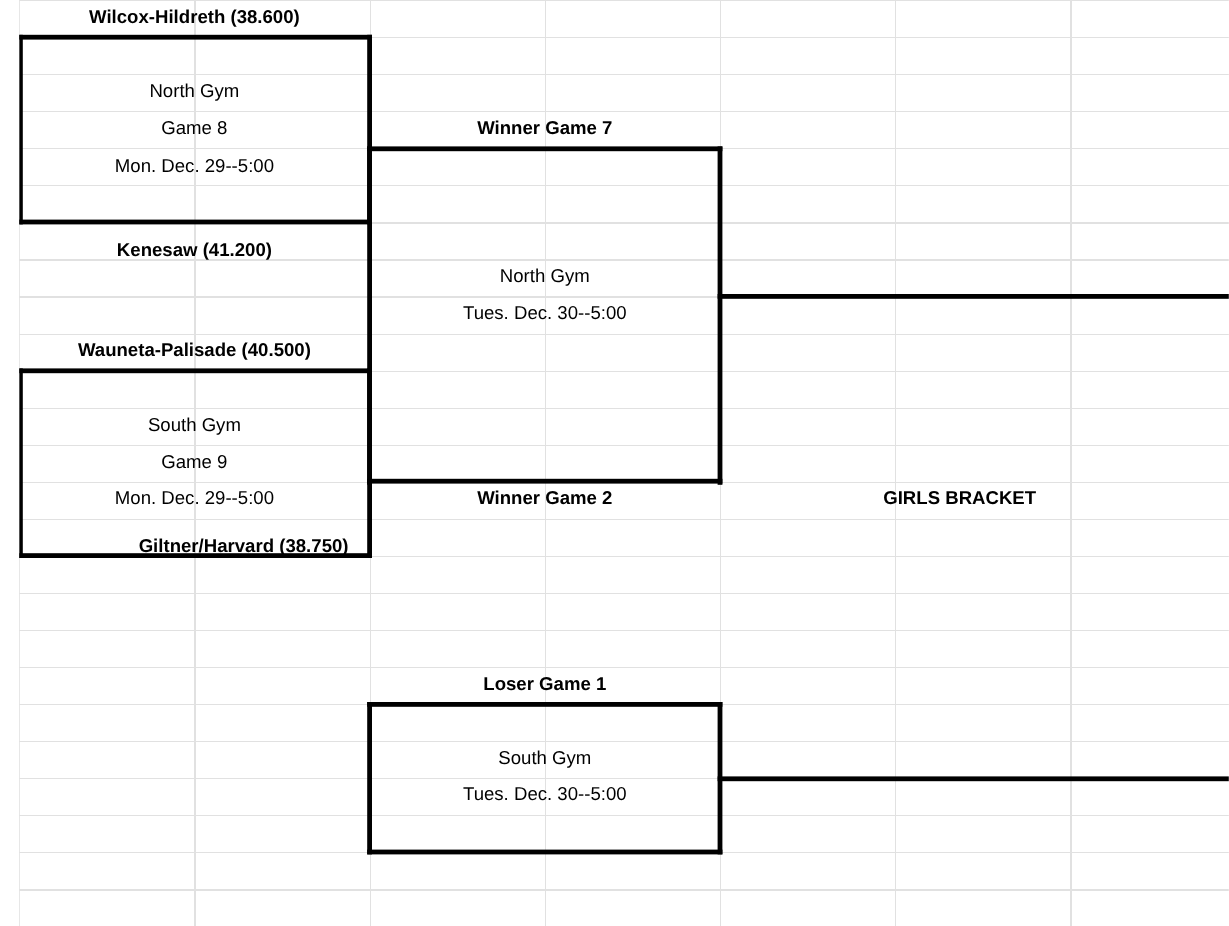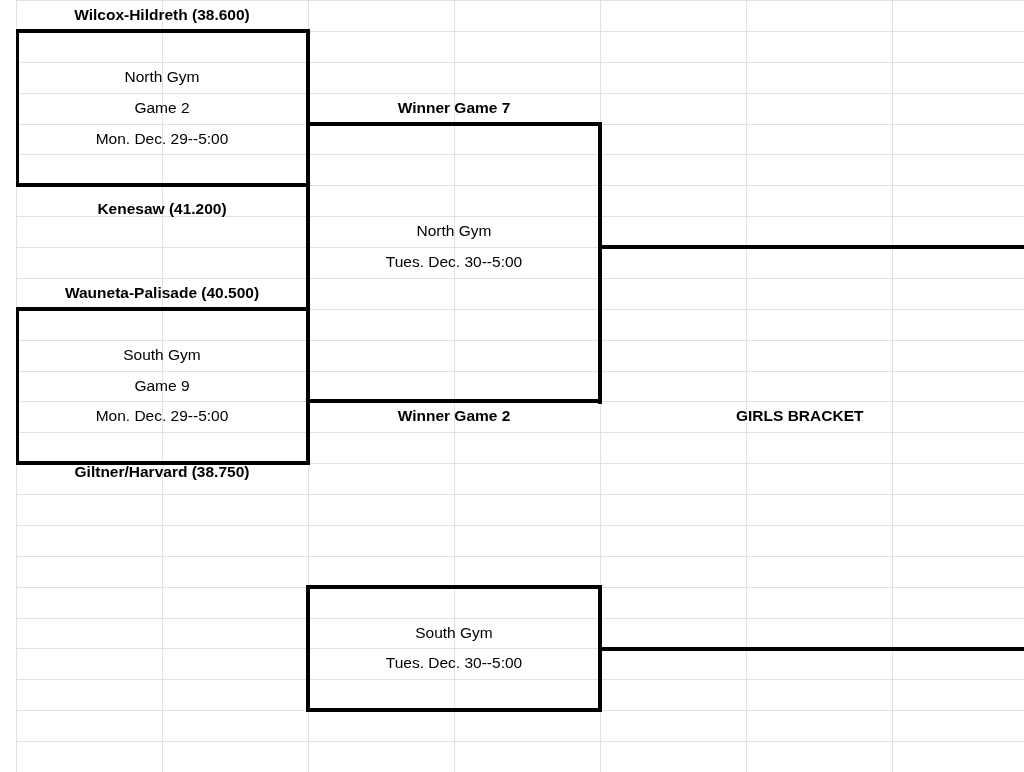--- a/index.html
+++ b/index.html
@@ -67,21 +67,21 @@
   .r3  { top: 61.76px; }
   .r4  { top: 92.64px; }
   .r5  { top: 123.52px; }
   .r7  { top: 194px; }
   .r8  { top: 216.16px; }
   .r9  { top: 247.04px; }
   .r10 { top: 277.92px; }
   .r12 { top: 339.68px; }
   .r13 { top: 370.56px; }
   .r14 { top: 401.44px; }
-  .r16 { top: 457px; }
+  .r16 { top: 441px; padding-left: 41px; }
   .r19 { top: 555.84px; }
   .r21 { top: 617.6px; }
   .r22 { top: 648.48px; }
   .r24 { top: 710.24px; }
   .title-pos { left: 720px; text-align: right; }
 </style>
 </head>
 <body>
 
 <div id="sheet">
@@ -105,33 +105,34 @@
 
   <div class="bar cb-top"></div>
   <div class="bar cb-bot"></div>
   <div class="bar cb-left"></div>
   <div class="bar cb-right"></div>
 
   <div class="bar consol"></div>
 
   <div class="cell colAB r1 b">Wilcox-Hildreth (38.600)</div>
   <div class="cell colAB r3">North Gym</div>
-  <div class="cell colAB r4">Game 2</div>
+  <div class="cell colAB r4">Game 8</div>
   <div class="cell colAB r5">Mon. Dec. 29--5:00</div>
   <div class="cell colAB r7 b">Kenesaw (41.200)</div>
 
   <div class="cell colCD r4 b">Winner Game 7</div>
   <div class="cell colCD r8">North Gym</div>
   <div class="cell colCD r9">Tues. Dec. 30--5:00</div>
   <div class="cell colCD r14 b">Winner Game 2</div>
 
   <div class="cell colAB r10 b">Wauneta-Palisade (40.500)</div>
   <div class="cell colAB r12">South Gym</div>
   <div class="cell colAB r13">Game 9</div>
   <div class="cell colAB r14">Mon. Dec. 29--5:00</div>
   <div class="cell colAB r16 b">Giltner/Harvard (38.750)</div>
 
   <div class="cell title-pos r14 b">GIRLS BRACKET</div>
 
+  <div class="cell colCD r19 b">Loser Game 1</div>
   <div class="cell colCD r21">South Gym</div>
   <div class="cell colCD r22">Tues. Dec. 30--5:00</div>
 
 </div>
 
 </body></html>

